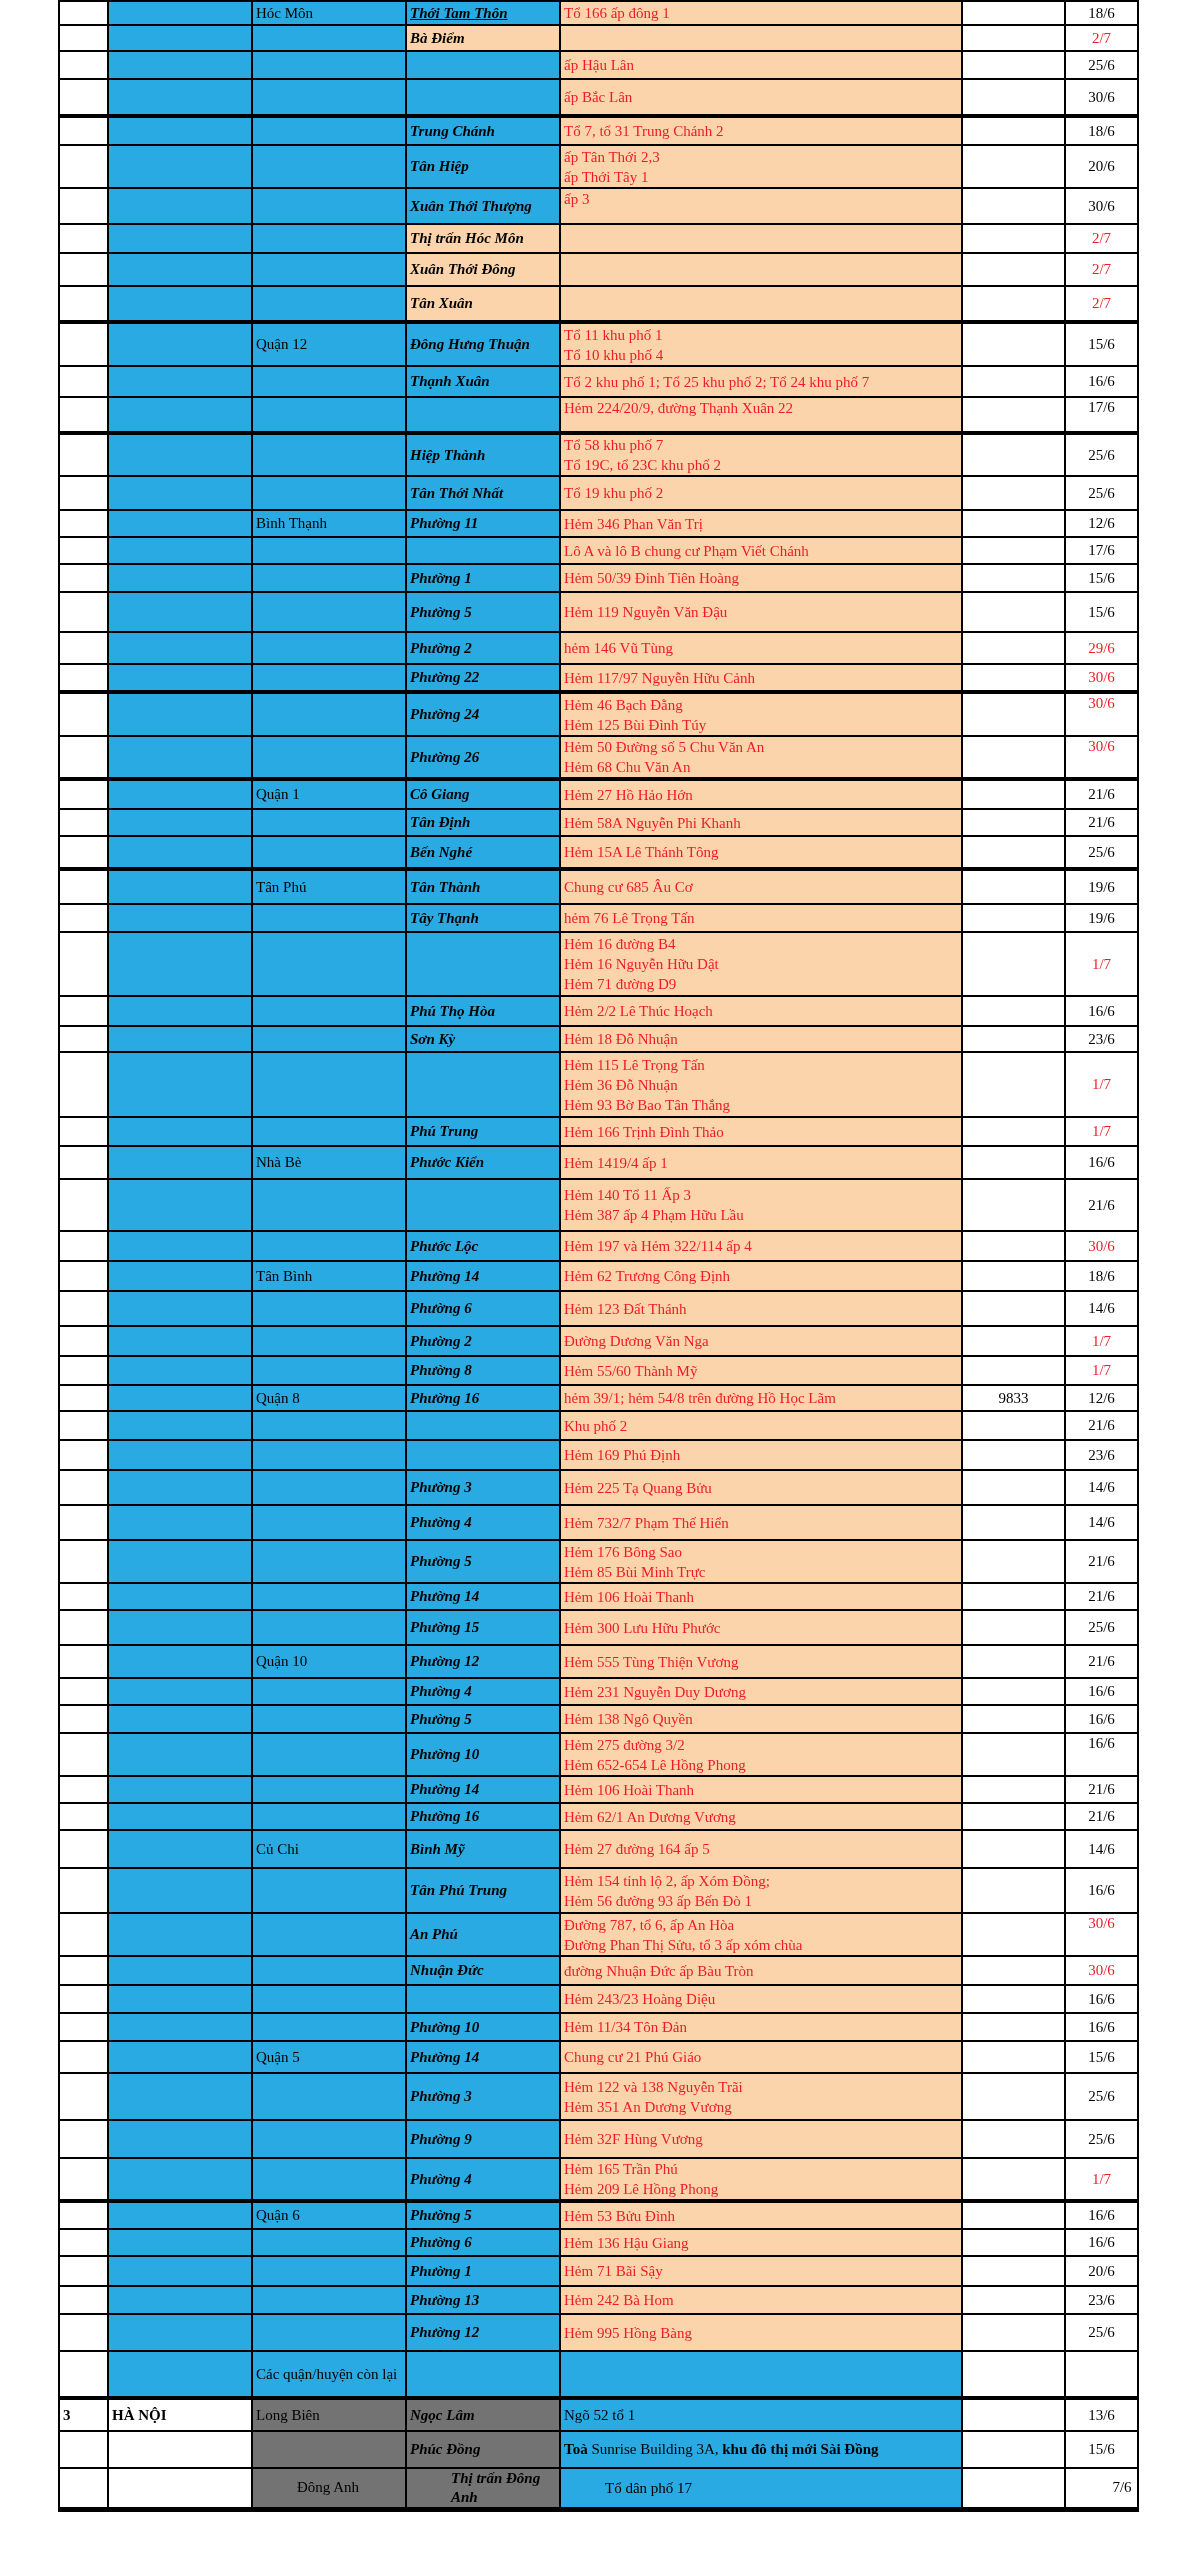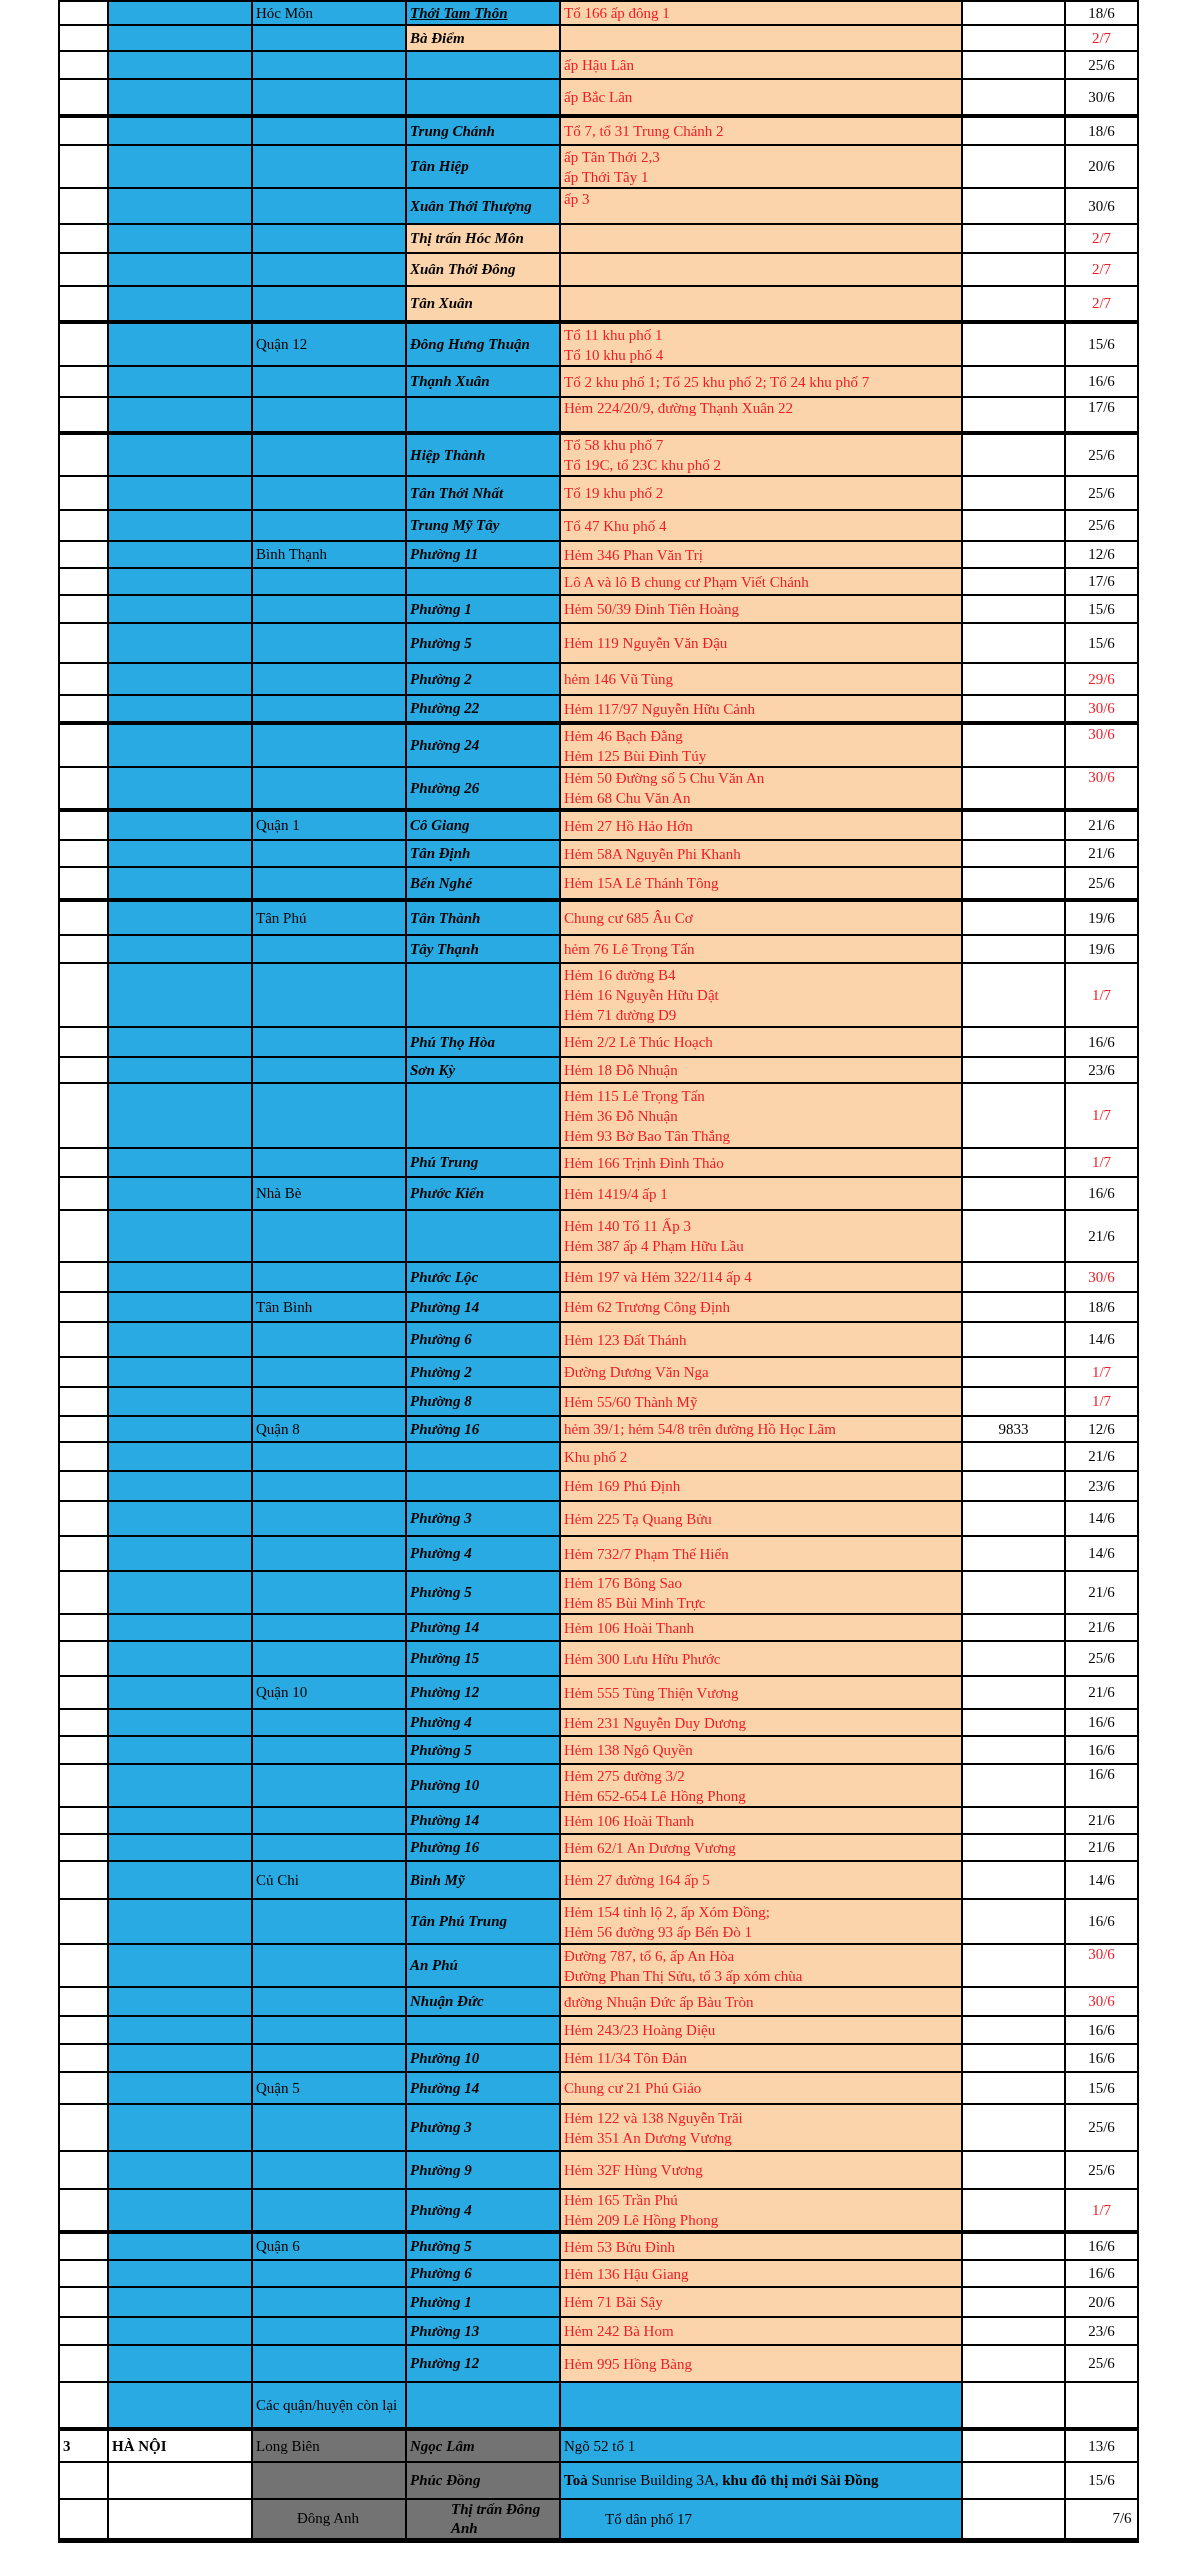--- a/index.html
+++ b/index.html
@@ -201,31 +201,20 @@
           <td></td>
           <td class="bg-cyan"></td>
           <td class="bg-cyan"></td>
           <td class="ward-name bg-cyan">Tân Thới Nhất</td>
           <td class="bg-peach red-text">
             <div class="addr-line">Tổ 19 khu phố 2</div>
           </td>
           <td class="c"></td>
           <td class="c">25/6</td>
         </tr>
-        <tr style="height: 31px;">
-          <td></td>
-          <td class="bg-cyan"></td>
-          <td class="bg-cyan"></td>
-          <td class="ward-name bg-cyan">Trung Mỹ Tây</td>
-          <td class="bg-peach red-text">
-            <div class="addr-line">Tổ 47 Khu phố 4</div>
-          </td>
-          <td class="c"></td>
-          <td class="c">25/6</td>
-        </tr>
         <tr style="height: 27px;">
           <td></td>
           <td class="bg-cyan"></td>
           <td class="bg-cyan">Bình Thạnh</td>
           <td class="ward-name bg-cyan">Phường 11</td>
           <td class="bg-peach red-text">
             <div class="addr-line">Hẻm 346 Phan Văn Trị</div>
           </td>
           <td class="c"></td>
           <td class="c">12/6</td>

